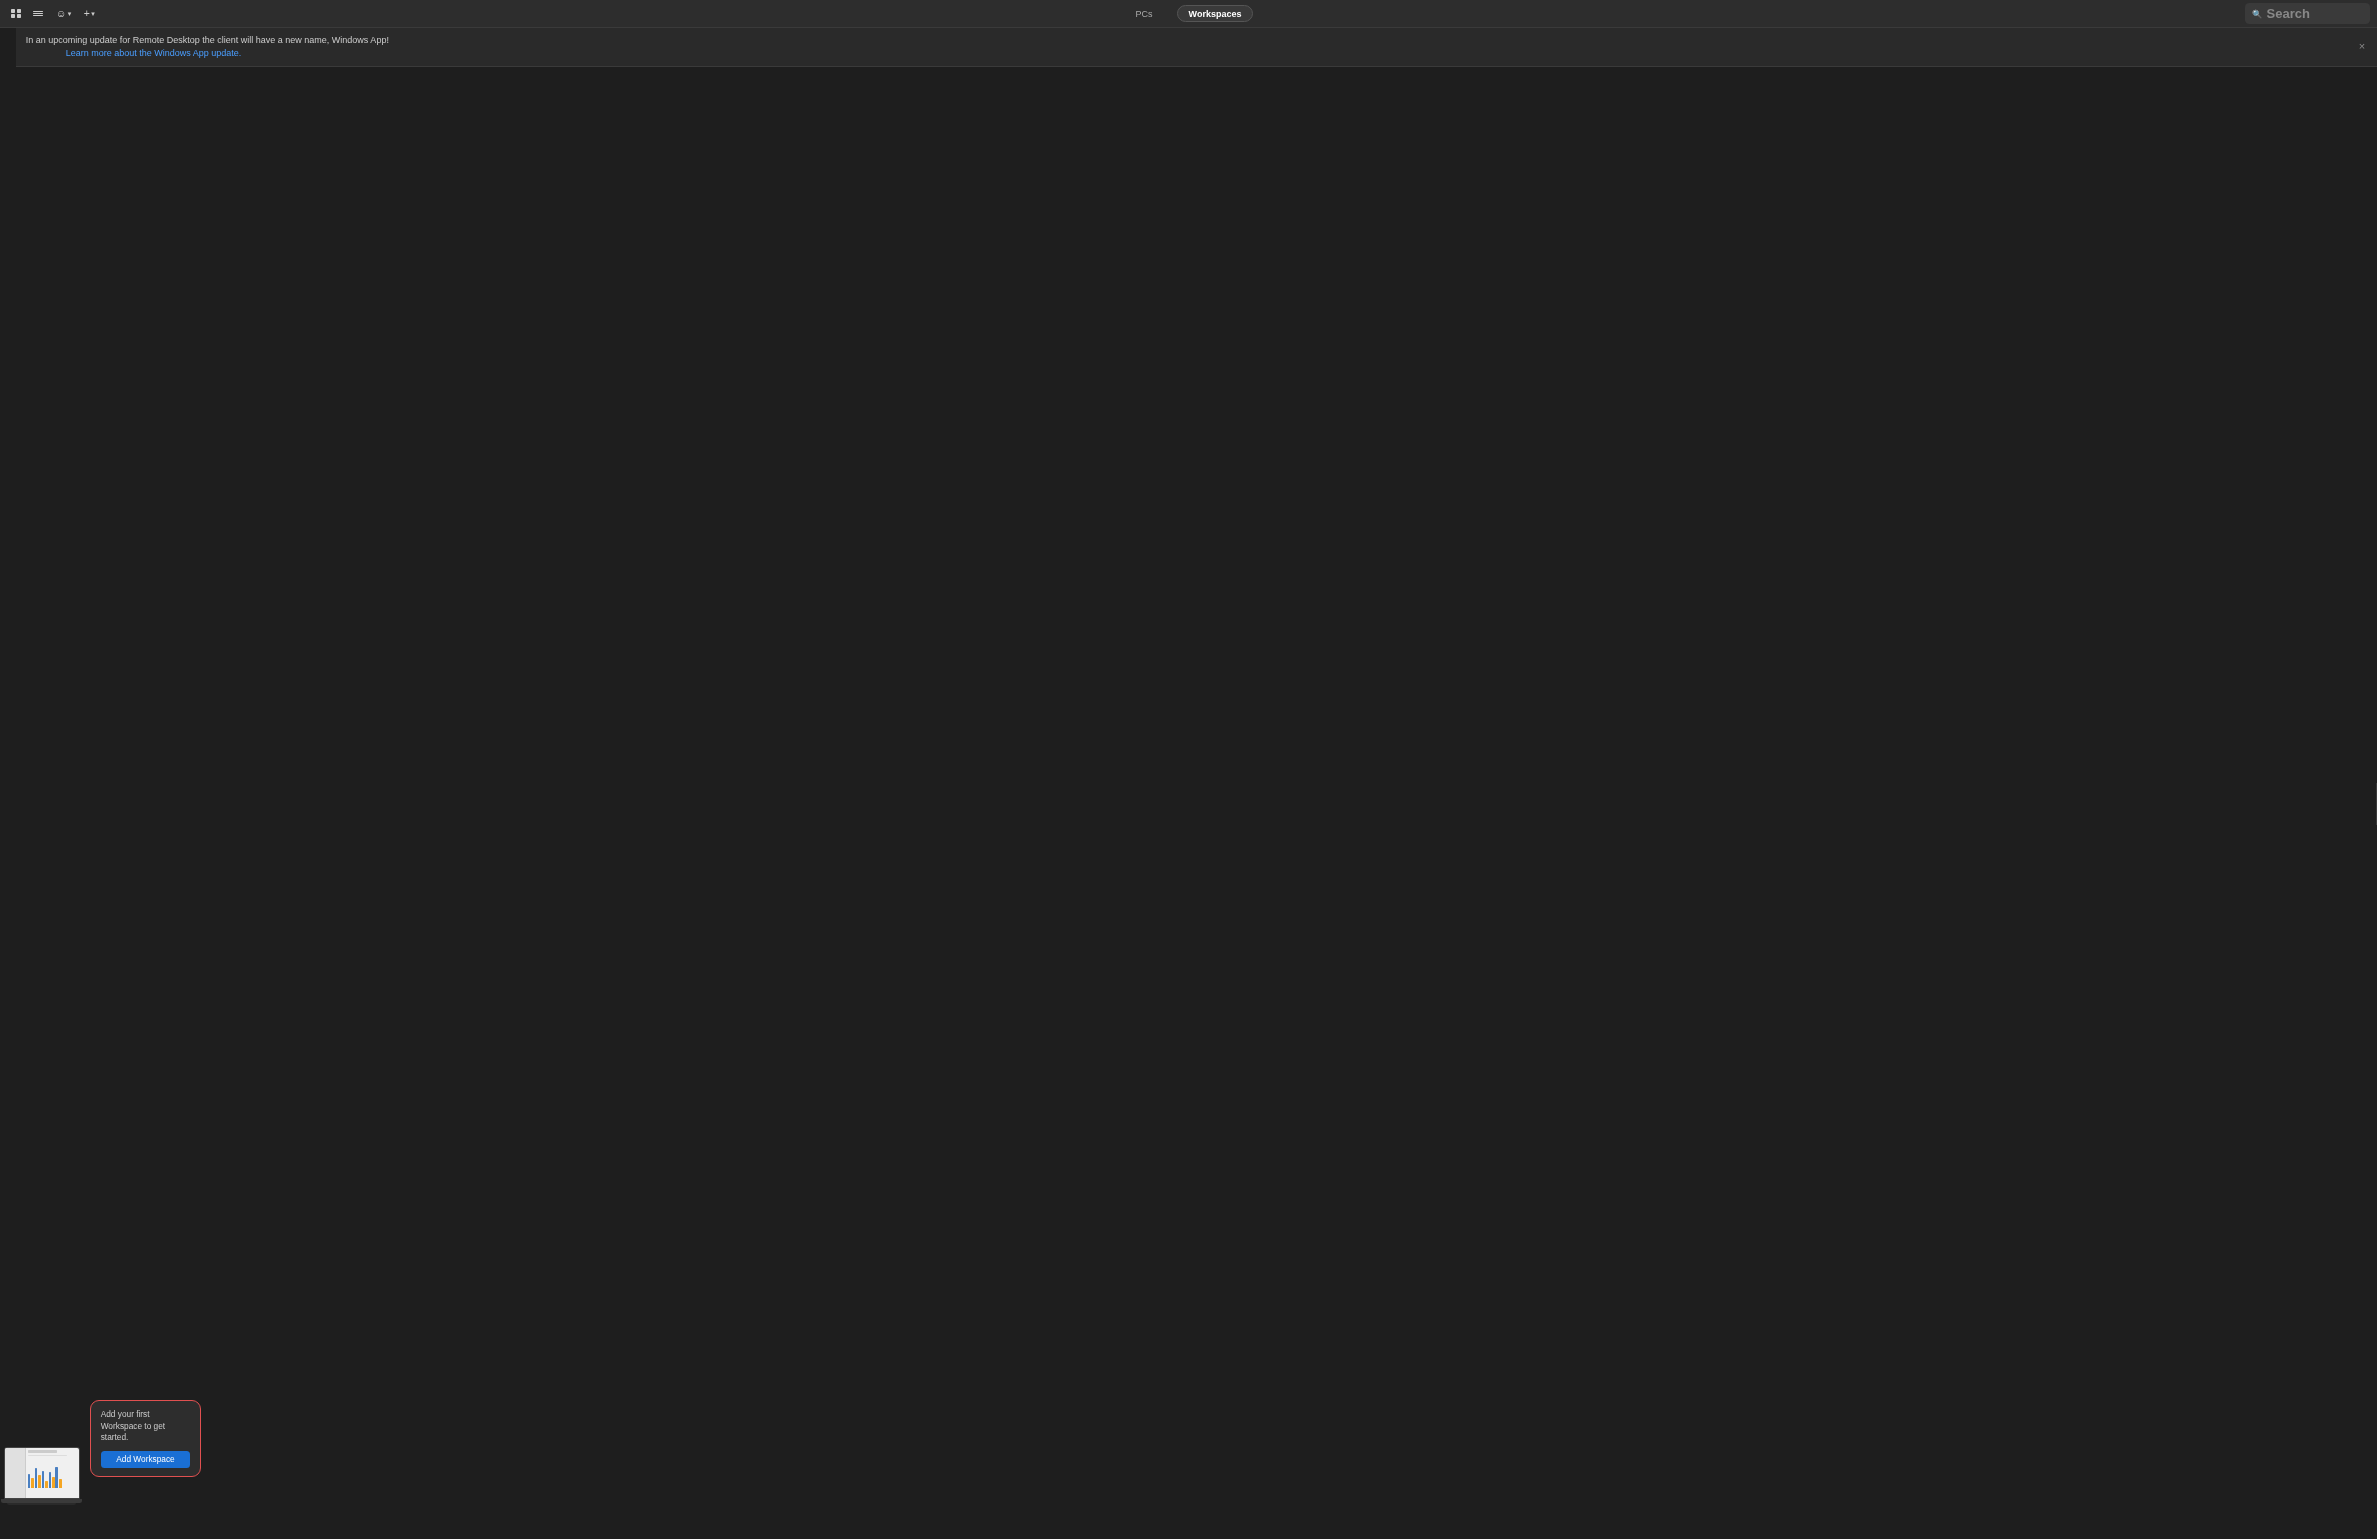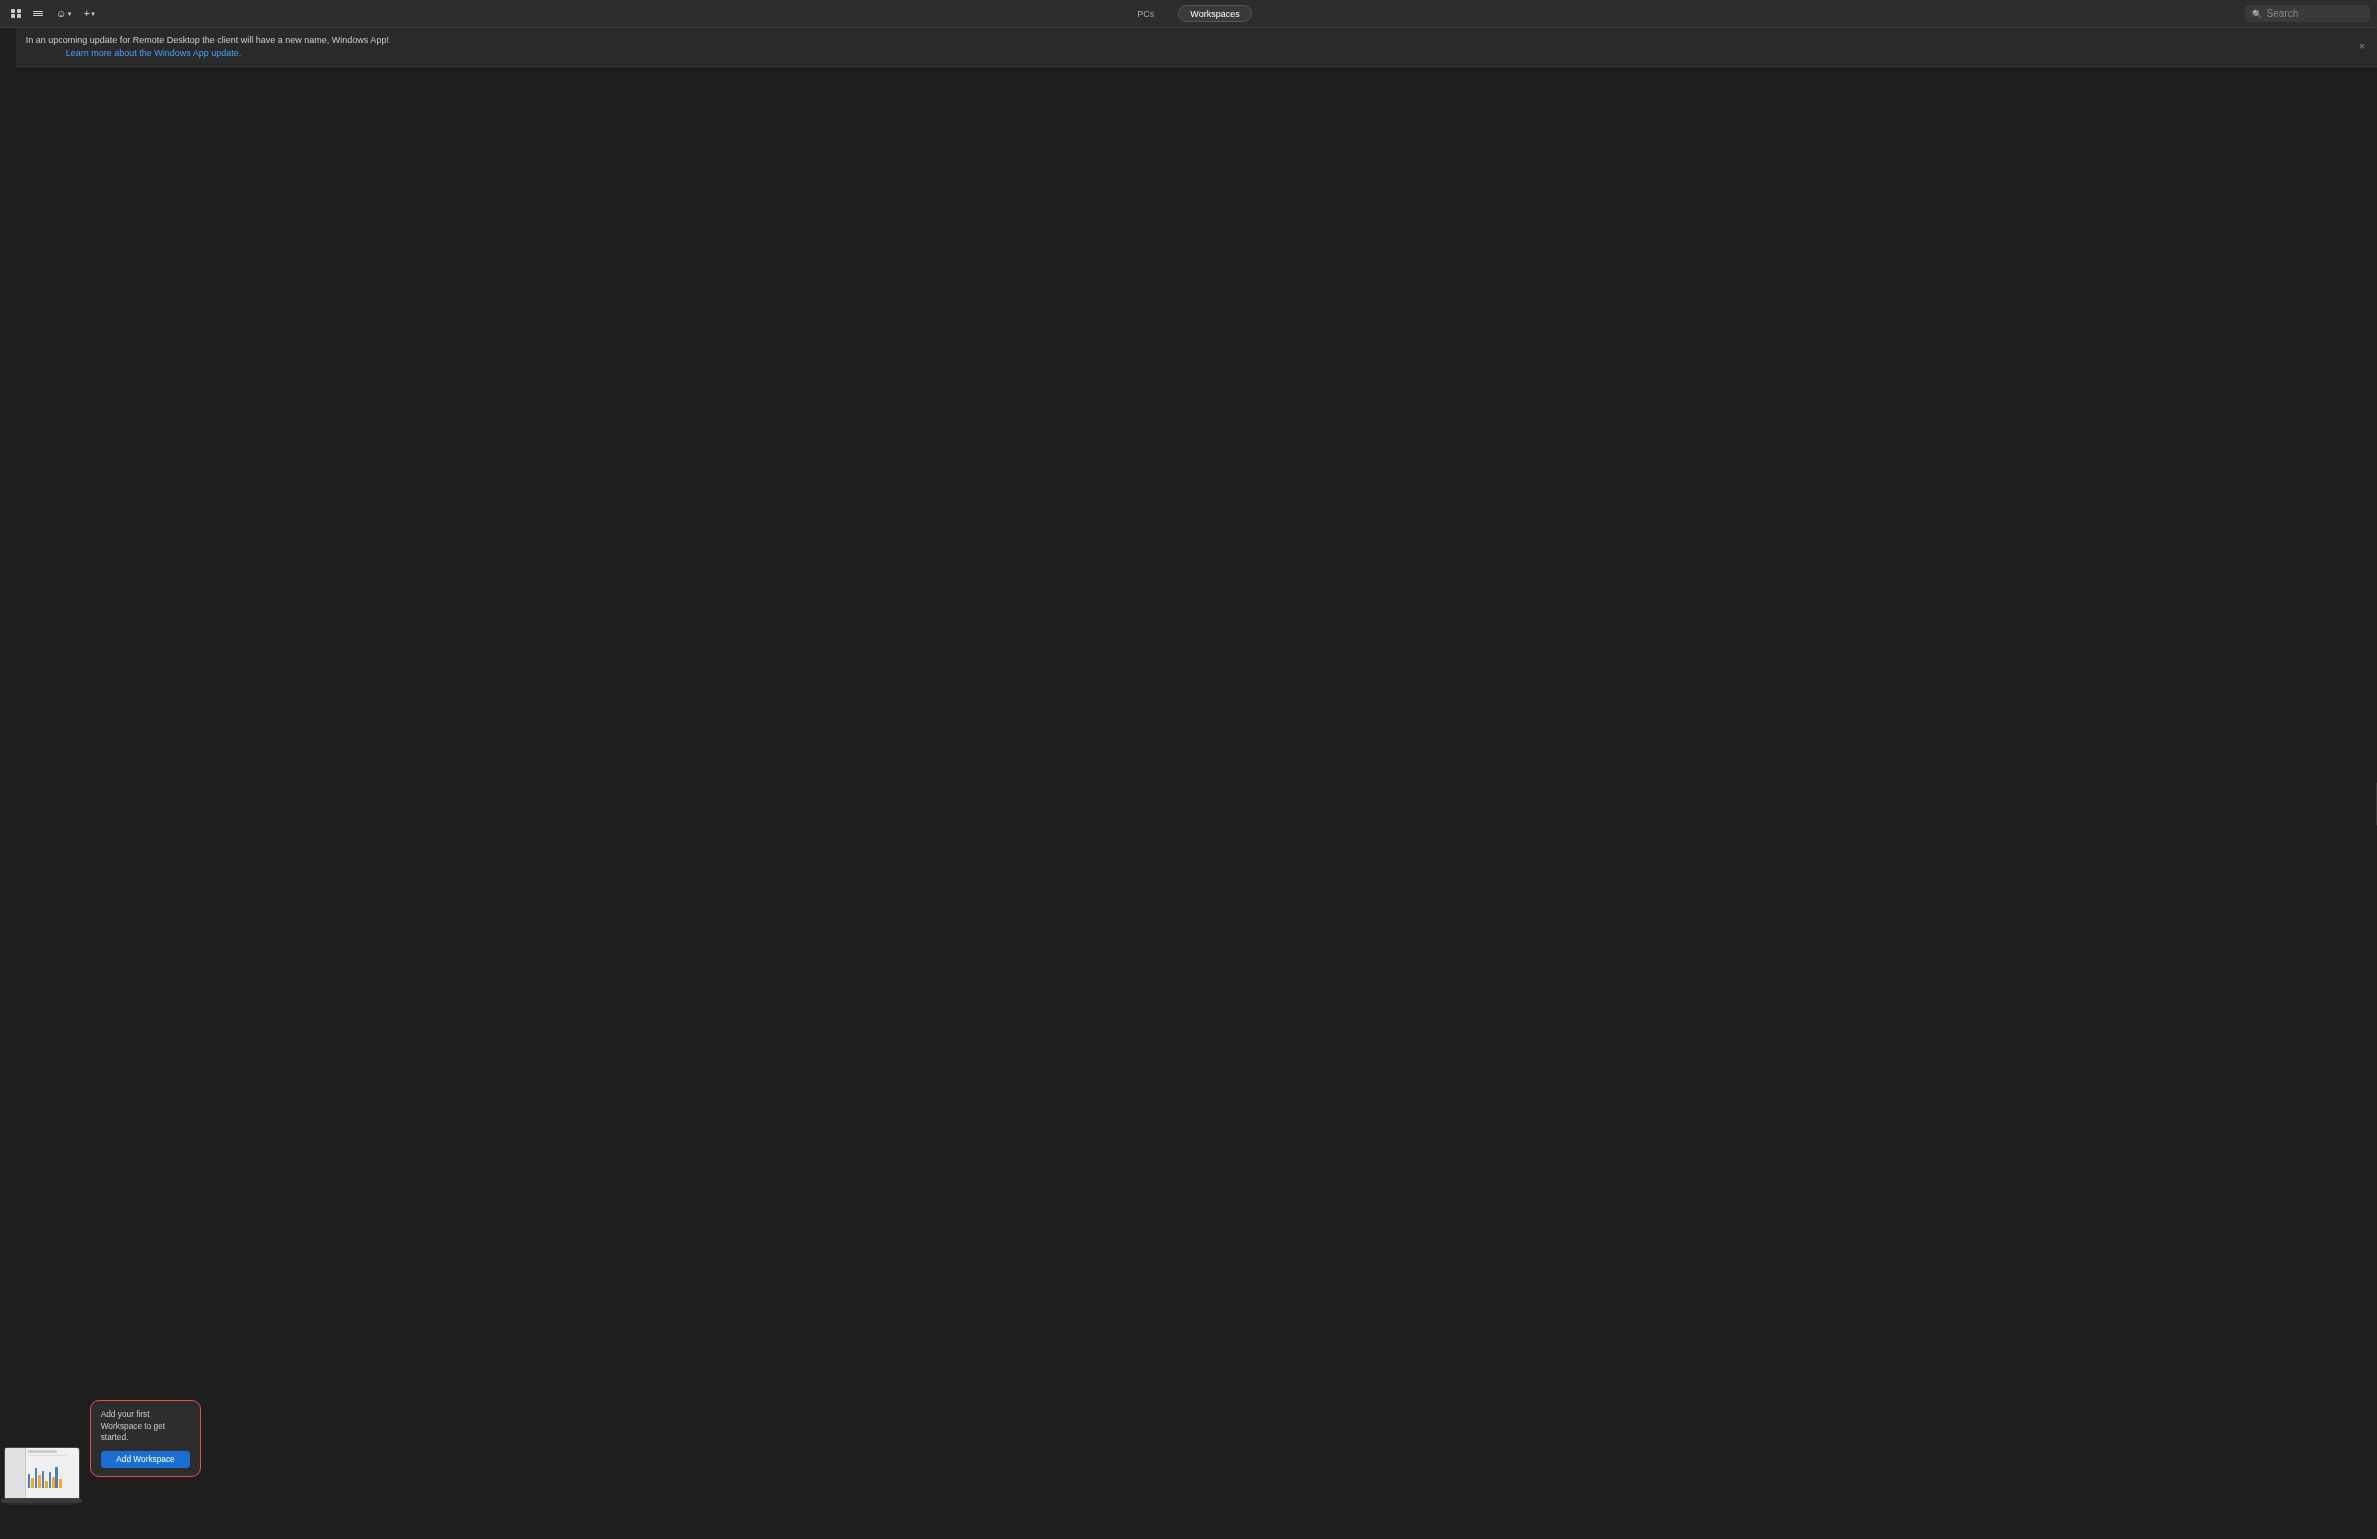--- a/index.html
+++ b/index.html
@@ -88,20 +88,21 @@
       cursor: pointer;
       padding: 2.8px 11px;
       border-radius: 9.7px;
       font-size: 9px;
     }
 
     .tab-btn.active {
       background-color: #3a3a3a;
       color: #ffffff;
       border-color: #555555;
+      font-weight: bold;
     }
 
     
     .toolbar-right {
       flex: 1;
       display: flex;
       justify-content: flex-end;
       align-items: center;
     }
 
@@ -117,23 +118,24 @@
 
     .search-icon {
       color: #888888;
       font-size: 8.3px;
     }
 
     .search-input {
       background: none;
       border: none;
       color: #cccccc;
-      font-size: 10px;
+      font-size: 13px;
       outline: none;
       width: 100%;
+      font-weight: bold;
     }
 
     .search-input::placeholder {
       color: #888888;
     }
 
     
     .banner {
       background-color: #2a2a2a;
       padding: 5.6px 9.7px;

